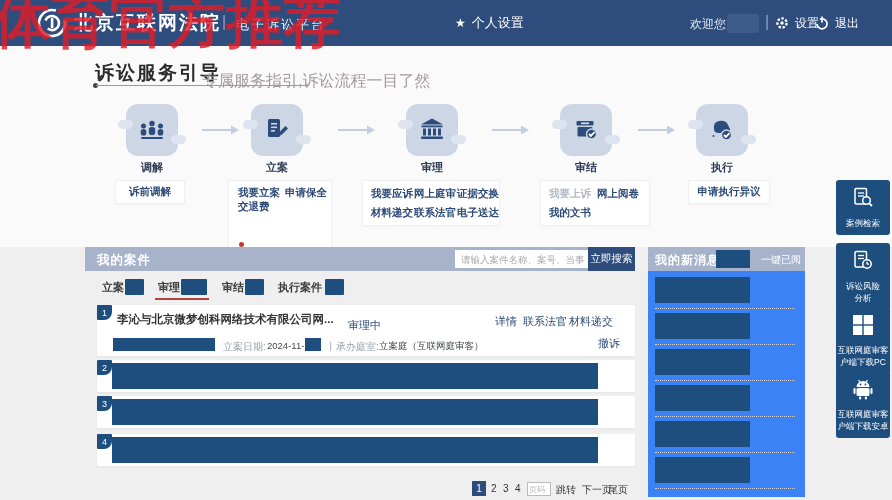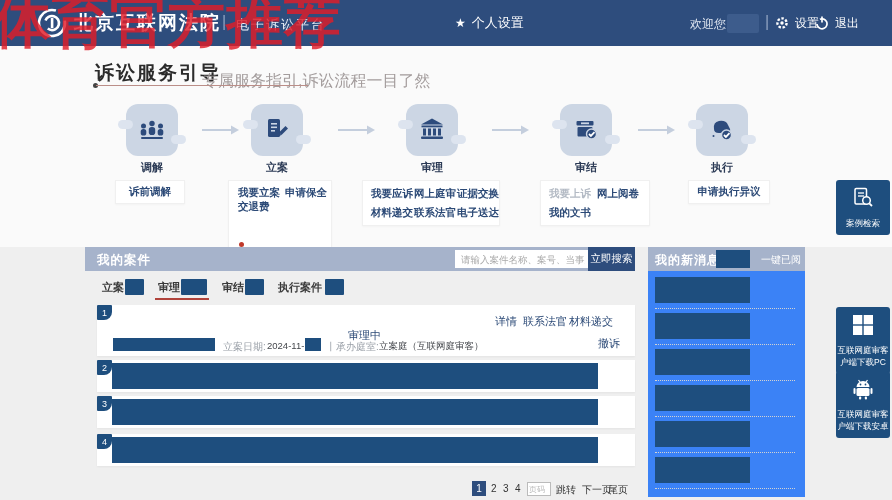--- a/index.html
+++ b/index.html
@@ -232,21 +232,22 @@
   <span class="abs tab-label" style="left:158px;top:280px;">审理</span>
   <div class="abs tab-badge" style="left:181px;top:279px;width:26px;"></div>
   <div class="abs tab-underline" style="left:155px;top:298px;width:54px;"></div>
   <span class="abs tab-label" style="left:222px;top:280px;">审结</span>
   <div class="abs tab-badge" style="left:245px;top:279px;width:19px;"></div>
   <span class="abs tab-label" style="left:278px;top:280px;">执行案件</span>
   <div class="abs tab-badge" style="left:325px;top:279px;width:19px;"></div>
 
   <div class="abs case-card" style="left:97px;top:305px;width:538px;height:51px;">
     <div class="abs row-badge" style="left:0;top:0;">1</div>
-    <span class="abs case-status" style="left:251px;top:23px;">审理中</span>
+    <span class="abs case-title" style="left:20px;top:7px;">李沁与北京微梦创科网络技术有限公司网...</span>
+    <span class="abs case-status" style="left:251px;top:13px;">审理中</span>
     <span class="abs case-action" style="left:398px;top:9px;">详情</span>
     <span class="abs case-action" style="left:426px;top:9px;">联系法官</span>
     <span class="abs case-action" style="left:472px;top:9px;">材料递交</span>
     <span class="abs case-action" style="left:494px;top:31px;margin-left:7px;">撤诉</span>
     <div class="abs redact" style="left:16px;top:33px;width:102px;height:13px;"></div>
     <span class="abs meta-label" style="left:126px;top:35px;">立案日期:</span>
     <span class="abs meta-value" style="left:170px;top:35px;">2024-11-</span>
     <div class="abs redact" style="left:208px;top:33px;width:16px;height:13px;"></div>
     <span class="abs meta-label" style="left:229px;top:35px;">丨承办庭室:</span>
     <span class="abs meta-value" style="left:282px;top:35px;">立案庭（互联网庭审客）</span>
@@ -298,20 +299,31 @@
     <svg width="22" height="22" viewBox="0 0 22 22">
       <rect x="3" y="1.5" width="11.5" height="15.5" rx="1.2" fill="none" stroke="#fff" stroke-width="1.5"></rect>
       <line x1="6" y1="6" x2="12" y2="6" stroke="#fff" stroke-width="1.3"></line>
       <line x1="6" y1="9" x2="12" y2="9" stroke="#fff" stroke-width="1.3"></line>
       <circle cx="14.5" cy="13.5" r="3.8" fill="#1e4e7e" stroke="#fff" stroke-width="1.5"></circle>
       <line x1="17.3" y1="16.3" x2="20" y2="19" stroke="#fff" stroke-width="1.8"></line>
     </svg>
     <span class="lbl">案例检索</span>
   </div>
 
+  <div class="abs side-btn" style="left:836px;top:243px;">
+    <svg width="22" height="22" viewBox="0 0 22 22">
+      <rect x="3" y="1.5" width="11.5" height="15.5" rx="1.2" fill="none" stroke="#fff" stroke-width="1.5"></rect>
+      <line x1="6" y1="5.5" x2="12" y2="5.5" stroke="#fff" stroke-width="1.3"></line>
+      <line x1="6" y1="8.5" x2="12" y2="8.5" stroke="#fff" stroke-width="1.3"></line>
+      <circle cx="15" cy="14" r="4.2" fill="#1e4e7e" stroke="#fff" stroke-width="1.5"></circle>
+      <line x1="15" y1="11.8" x2="15" y2="14.2" stroke="#fff" stroke-width="1.3"></line>
+      <line x1="15" y1="14.2" x2="17" y2="14.2" stroke="#fff" stroke-width="1.3"></line>
+    </svg>
+    <span class="lbl">诉讼风险</span><span class="lbl" style="margin-top:0;">分析</span>
+  </div>
 
   <div class="abs side-btn" style="left:836px;top:307px;">
     <svg width="22" height="22" viewBox="0 0 22 22" fill="#fff">
       <rect x="1" y="1" width="9.3" height="9.3"></rect>
         <rect x="11.7" y="1" width="9.3" height="9.3"></rect>
       <rect x="1" y="11.7" width="9.3" height="9.3"></rect>
         <rect x="11.7" y="11.7" width="9.3" height="9.3"></rect>
     </svg>
     <span class="lbl">互联网庭审客</span><span class="lbl" style="margin-top:0;">户端下载PC</span>
   </div>

